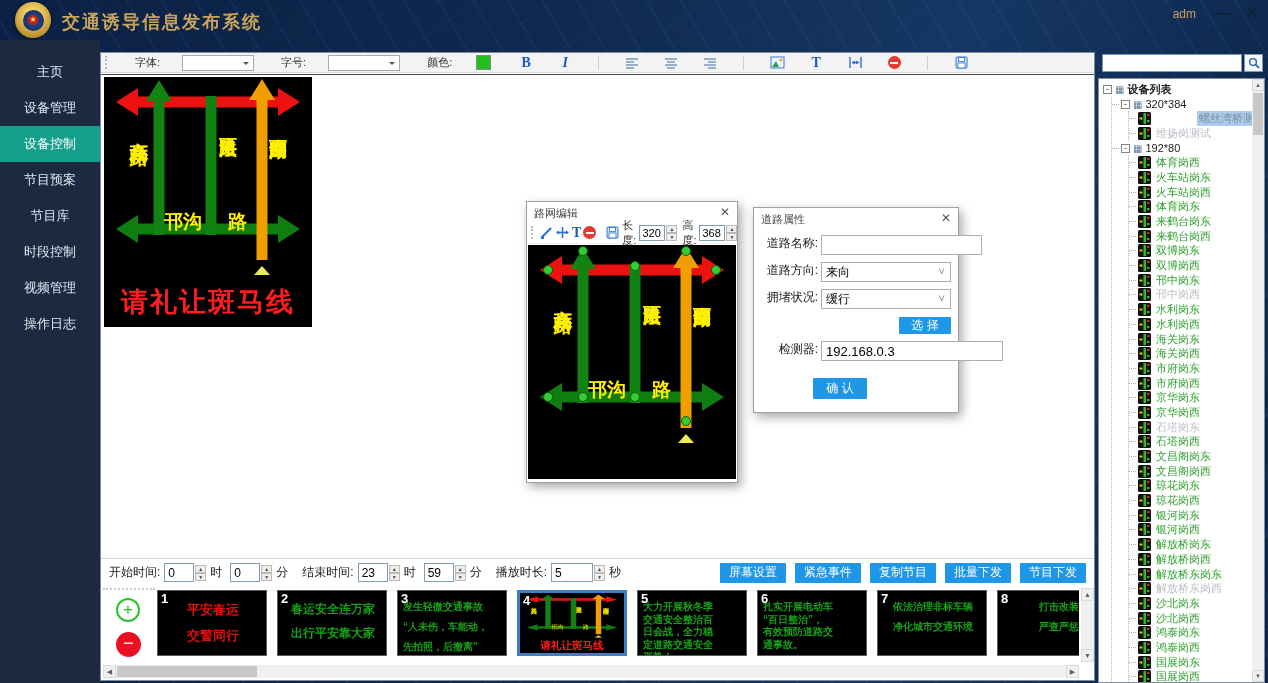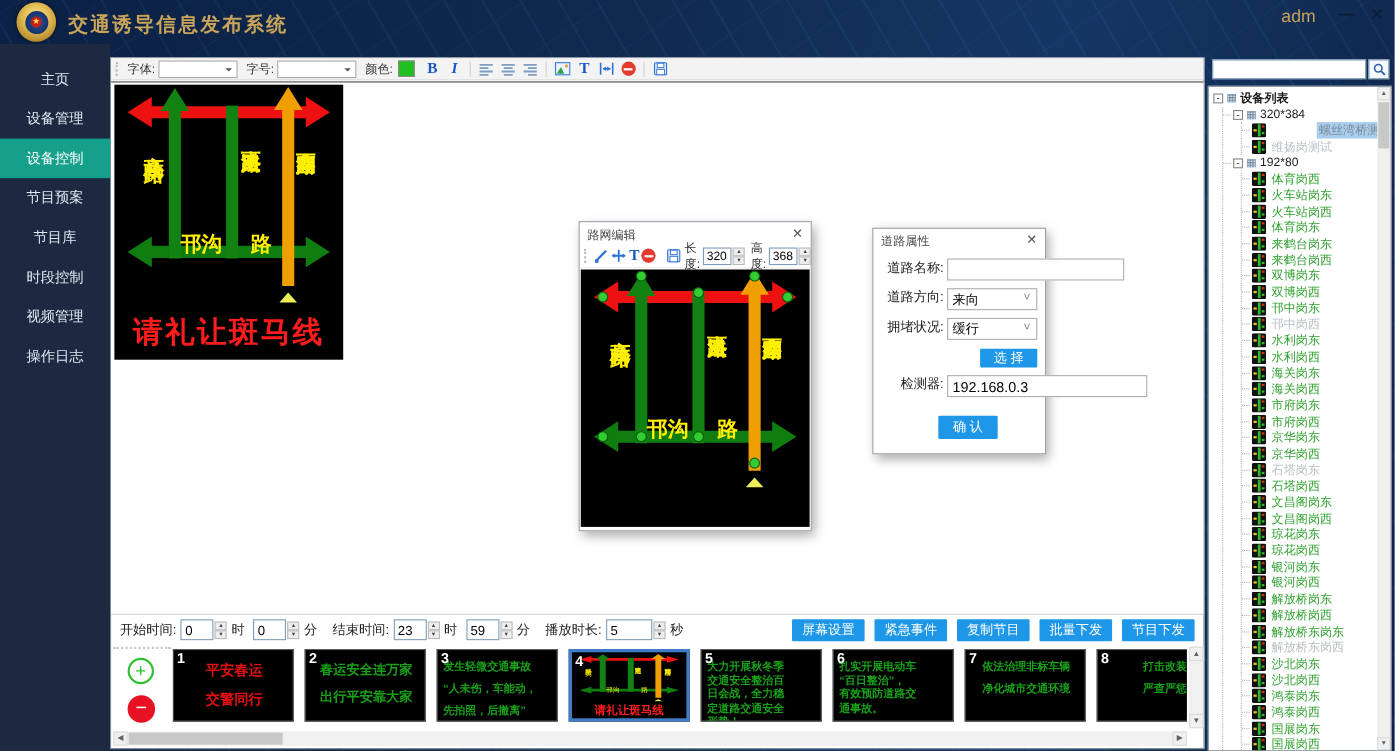--- a/index.html
+++ b/index.html
@@ -12,31 +12,31 @@
     pointer-events:none;}
   
   .header{position:absolute;left:0;top:0;width:1268px;height:40px;}
   .badge{position:absolute;left:15px;top:2px;width:36px;height:36px;border-radius:50%;
     background:radial-gradient(circle at 50% 38%,#f9e9a6 0%,#e7c45a 35%,#a8781e 90%);
     box-shadow:0 0 4px rgba(0,0,0,.6);display:flex;align-items:center;justify-content:center;}
   .badge .inner{width:21px;height:21px;border-radius:50%;background:radial-gradient(circle,#27509e 0%,#142f63 80%);
     display:flex;align-items:center;justify-content:center;}
   .badge .star{width:10px;height:10px;border-radius:50%;background:#c22015;color:#ffd75e;font-size:8px;line-height:10px;text-align:center;}
   .title{position:absolute;left:62px;top:10px;font-size:18px;font-weight:bold;color:#c9a45a;letter-spacing:2px;}
-  .user{position:absolute;right:72px;top:7px;font-size:16px;color:#c9a05a;}
+  .user{position:absolute;right:72px;top:7px;font-size:12px;color:#c9a05a;}
   .win-min{position:absolute;right:36px;top:4px;font-size:15px;color:#0d1b33;font-weight:bold;cursor:default;}
   .win-close{position:absolute;right:10px;top:4px;font-size:15px;color:#0d1b33;font-weight:bold;cursor:default;}
   
   .sidebar{position:absolute;left:0;top:40px;width:100px;height:643px;background:#1c2940;padding-top:14px;}
   .side-item{height:36px;line-height:36px;text-align:center;color:#dfe7f2;font-size:13px;cursor:pointer;}
   .side-item.active{background:#14a08a;color:#fff;}
   
   .main{position:absolute;left:100px;top:52px;width:995px;height:629px;background:#fff;border:1px solid #7f8b99;}
   .m-toolbar{position:absolute;left:0;top:0;width:100%;height:20px;background:#f3f3f3;border-bottom:1px solid #dcdcdc;
-    display:flex;align-items:center;font-size:11px;color:#333;}
+    display:flex;align-items:center;font-size:11px;color:#333;gap:19px;}
   .grip{width:3px;height:13px;border-left:2px dotted #b9b9b9;margin:0 6px 0 4px;}
   .tb-label{margin:0 3px 0 2px;}
   .mini-select{width:72px;height:16px;background:#fff;border:1px solid #a9a9a9;position:relative;margin-right:6px;cursor:pointer;}
   .mini-select::after{content:"";position:absolute;right:4px;top:6px;border:3px solid transparent;border-top-color:#555;}
   .swatch{width:15px;height:15px;background:#1fbf1f;border:1px solid #8a8a8a;margin:0 6px 0 2px;cursor:pointer;}
   .tb-ico{display:flex;align-items:center;justify-content:center;width:18px;height:16px;margin:0 1px;cursor:pointer;}
   .tb-b{color:#1a56c4;font-family:"Liberation Serif",serif;font-weight:bold;font-size:14px;}
   .tb-i{color:#1a56c4;font-family:"Liberation Serif",serif;font-style:italic;font-weight:bold;font-size:14px;}
   .tb-sep{width:1px;height:14px;background:#cfcfcf;margin:0 4px;}
   .stop-ico{width:13px;height:13px;border-radius:50%;background:#e23a2e;position:relative;}
@@ -63,21 +63,21 @@
   .spin{display:flex;align-items:flex-start;margin-right:3px;}
   .spin input{width:26px;height:16px;border:1px solid #7f9db9;font-size:11px;padding-left:2px;}
   .spin-ud{display:flex;flex-direction:column;margin-left:1px;}
   .spin-ud span{width:11px;height:8px;background:#eee;border:1px solid #bbb;font-size:5px;line-height:6px;text-align:center;color:#444;cursor:pointer;}
   .ed-canvas{position:absolute;left:1px;top:43px;width:208px;height:234px;background:#000;}
   .ed-canvas .vl-left{left:22px;top:50px;font-size:19px;letter-spacing:3px;}
   .ed-canvas .vl-center{left:112px;top:45px;font-size:18px;letter-spacing:1px;}
   .ed-canvas .vl-right{left:162px;top:47px;font-size:18px;letter-spacing:1px;}
   .ed-canvas .hl-left{left:60px;top:132px;font-size:19px;}
   .ed-canvas .hl-right{left:124px;top:132px;font-size:19px;}
-  .props{left:652px;top:132px;width:158px;height:206px;margin-left:40px;}
+  .props{left:652px;top:132px;width:206px;height:206px;}
   .p-row{display:flex;align-items:flex-start;margin:7px 7px 0 0;}
   .p-label{width:64px;text-align:right;font-size:12px;color:#222;margin-right:3px;flex:none;}
   .p-input{flex:1;height:20px;border:1px solid #abadb3;font-size:12px;padding-left:4px;}
   .p-select{flex:1;height:20px;border:1px solid #abadb3;font-size:12px;position:relative;display:flex;align-items:center;padding-left:4px;cursor:pointer;background:#fff;}
   .p-select::after{content:"˅";position:absolute;right:5px;top:2px;color:#888;font-size:11px;}
   .btn-blue{background:#1e97e8;color:#fff;font-size:12px;display:flex;align-items:center;justify-content:center;cursor:pointer;border-radius:1px;}
   .btn-select{width:52px;height:17px;margin:8px 7px 0 auto;}
   .btn-confirm{width:54px;height:21px;margin:17px 0 0 59px;}
   
   .timebar{position:absolute;left:0;top:505px;width:993px;height:28px;border-top:1px solid #d5d5d5;

